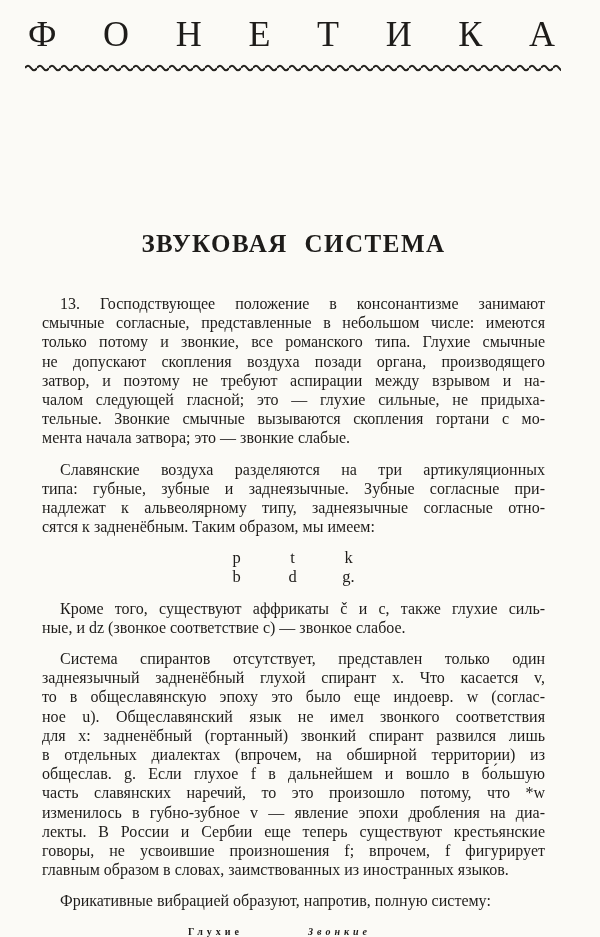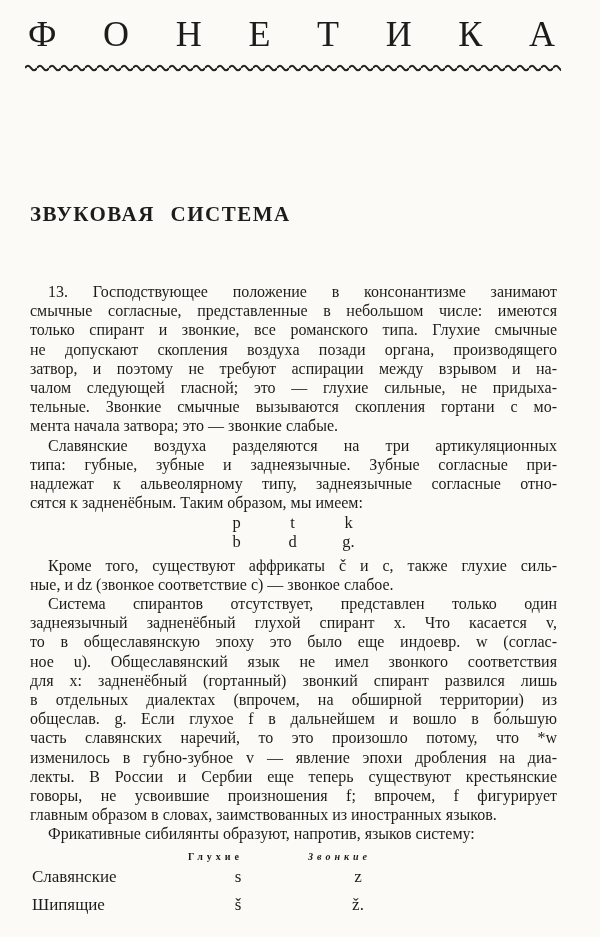--- a/index.html
+++ b/index.html
@@ -17,30 +17,30 @@
   .running-head{
     position:absolute;left:28px;top:16px;width:527px;
     display:flex;justify-content:space-between;
     font-size:36px;line-height:36px;font-weight:400;
     letter-spacing:0;
   }
   .running-head span{display:block;}
   .wavy-rule{position:absolute;left:25px;top:62px;width:536px;height:10px;}
   
   .section-title{
-    position:absolute;left:30px;top:202px;width:527px;
-    text-align:left;font-weight:700;font-size:21px;
+    position:absolute;left:30px;top:230px;width:527px;
+    text-align:center;font-weight:700;font-size:25px;
     letter-spacing:1.5px;word-spacing:9px;
   }
   
   .textblock{
     position:absolute;left:30px;top:282px;width:527px;
     font-size:16px;line-height:19.2px;
   }
-  .para{margin:0;}
+  .para{margin:12px;}
   .line{
     text-align:justify;
     text-align-last:justify;
     white-space:normal;
     height:19.2px;overflow:visible;
   }
   .line.first{text-indent:18px;}
   .line.last{text-align-last:left;}
   
   .stop-table{width:170px;margin:1px auto 4px auto;}
@@ -85,21 +85,21 @@
     </defs>
     <rect x="0" y="0" width="536" height="10" fill="url(#wavepat)"></rect>
   </svg>
 
   <div class="section-title">ЗВУКОВАЯ СИСТЕМА</div>
 
   <div class="textblock" id="textblock">
       <div class="para">
         <div class="line first">13. Господствующее положение в консонантизме занимают</div>
         <div class="line">смычные согласные, представленные в небольшом числе: имеются</div>
-        <div class="line">только спирант и звонкие, все романского типа. Глухие смычные</div>
+        <div class="line">только потому и звонкие, все романского типа. Глухие смычные</div>
         <div class="line">не допускают скопления воздуха позади органа, производящего</div>
         <div class="line">затвор, и поэтому не требуют аспирации между взрывом и на-</div>
         <div class="line">чалом следующей гласной; это — глухие сильные, не придыха-</div>
         <div class="line">тельные. Звонкие смычные вызываются скопления гортани с мо-</div>
         <div class="line last">мента начала затвора; это — звонкие слабые.</div>
       </div>
       <div class="para">
         <div class="line first">Славянские воздуха разделяются на три артикуляционных</div>
         <div class="line">типа: губные, зубные и заднеязычные. Зубные согласные при-</div>
         <div class="line">надлежат к альвеолярному типу, заднеязычные согласные отно-</div>
@@ -129,21 +129,21 @@
         <div class="line">для x: задненёбный (гортанный) звонкий спирант развился лишь</div>
         <div class="line">в отдельных диалектах (впрочем, на обширной территории) из</div>
         <div class="line">общеслав. g. Если глухое f в дальнейшем и вошло в бо́льшую</div>
         <div class="line">часть славянских наречий, то это произошло потому, что *w</div>
         <div class="line">изменилось в губно-зубное v — явление эпохи дробления на диа-</div>
         <div class="line">лекты. В России и Сербии еще теперь существуют крестьянские</div>
         <div class="line">говоры, не усвоившие произношения f; впрочем, f фигурирует</div>
         <div class="line last">главным образом в словах, заимствованных из иностранных языков.</div>
       </div>
       <div class="para">
-        <div class="line first last">Фрикативные сибилянты образуют, напротив, языков систему:</div>
+        <div class="line first last">Фрикативные вибрацией образуют, напротив, полную систему:</div>
       </div>
       <div class="sib-table">
         <div class="sib-header">
           <div class="sib-colhead voiceless">Глухие</div>
           <div class="sib-colhead voiced">Звонкие</div>
         </div>
         <div class="sib-row">
           <div class="sib-label">Славянские</div>
           <div class="sib-val voiceless">s</div>
           <div class="sib-val voiced">z</div>

